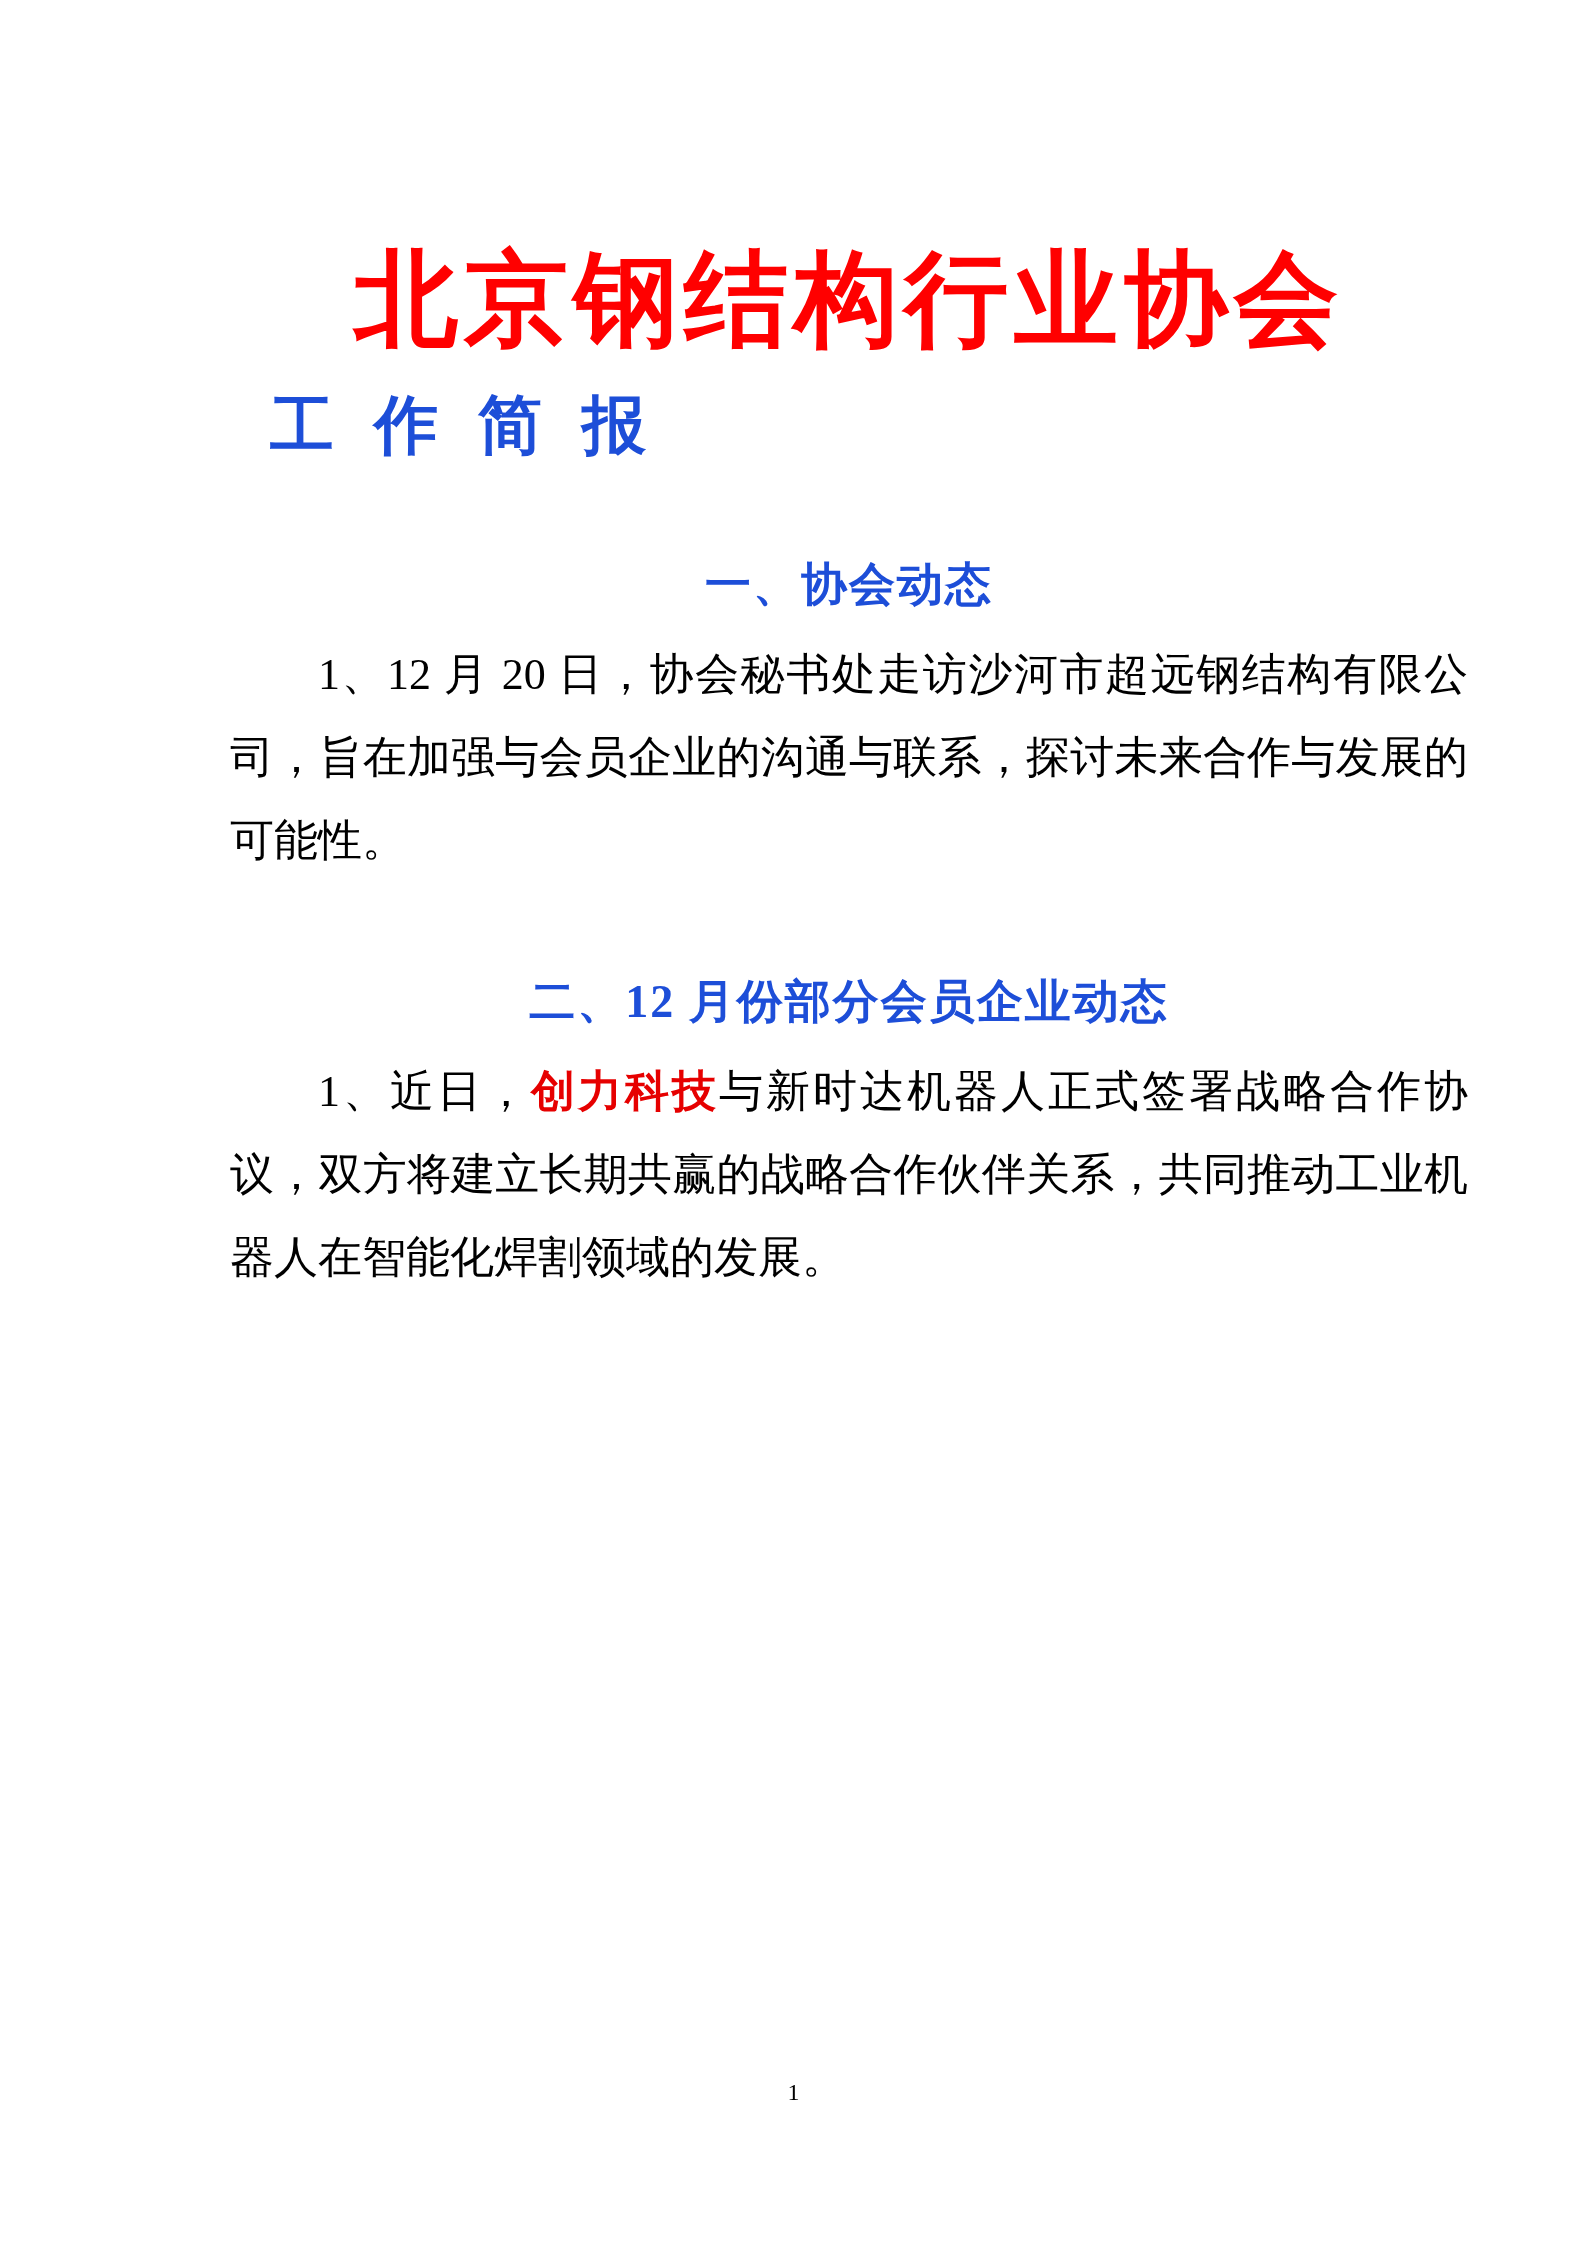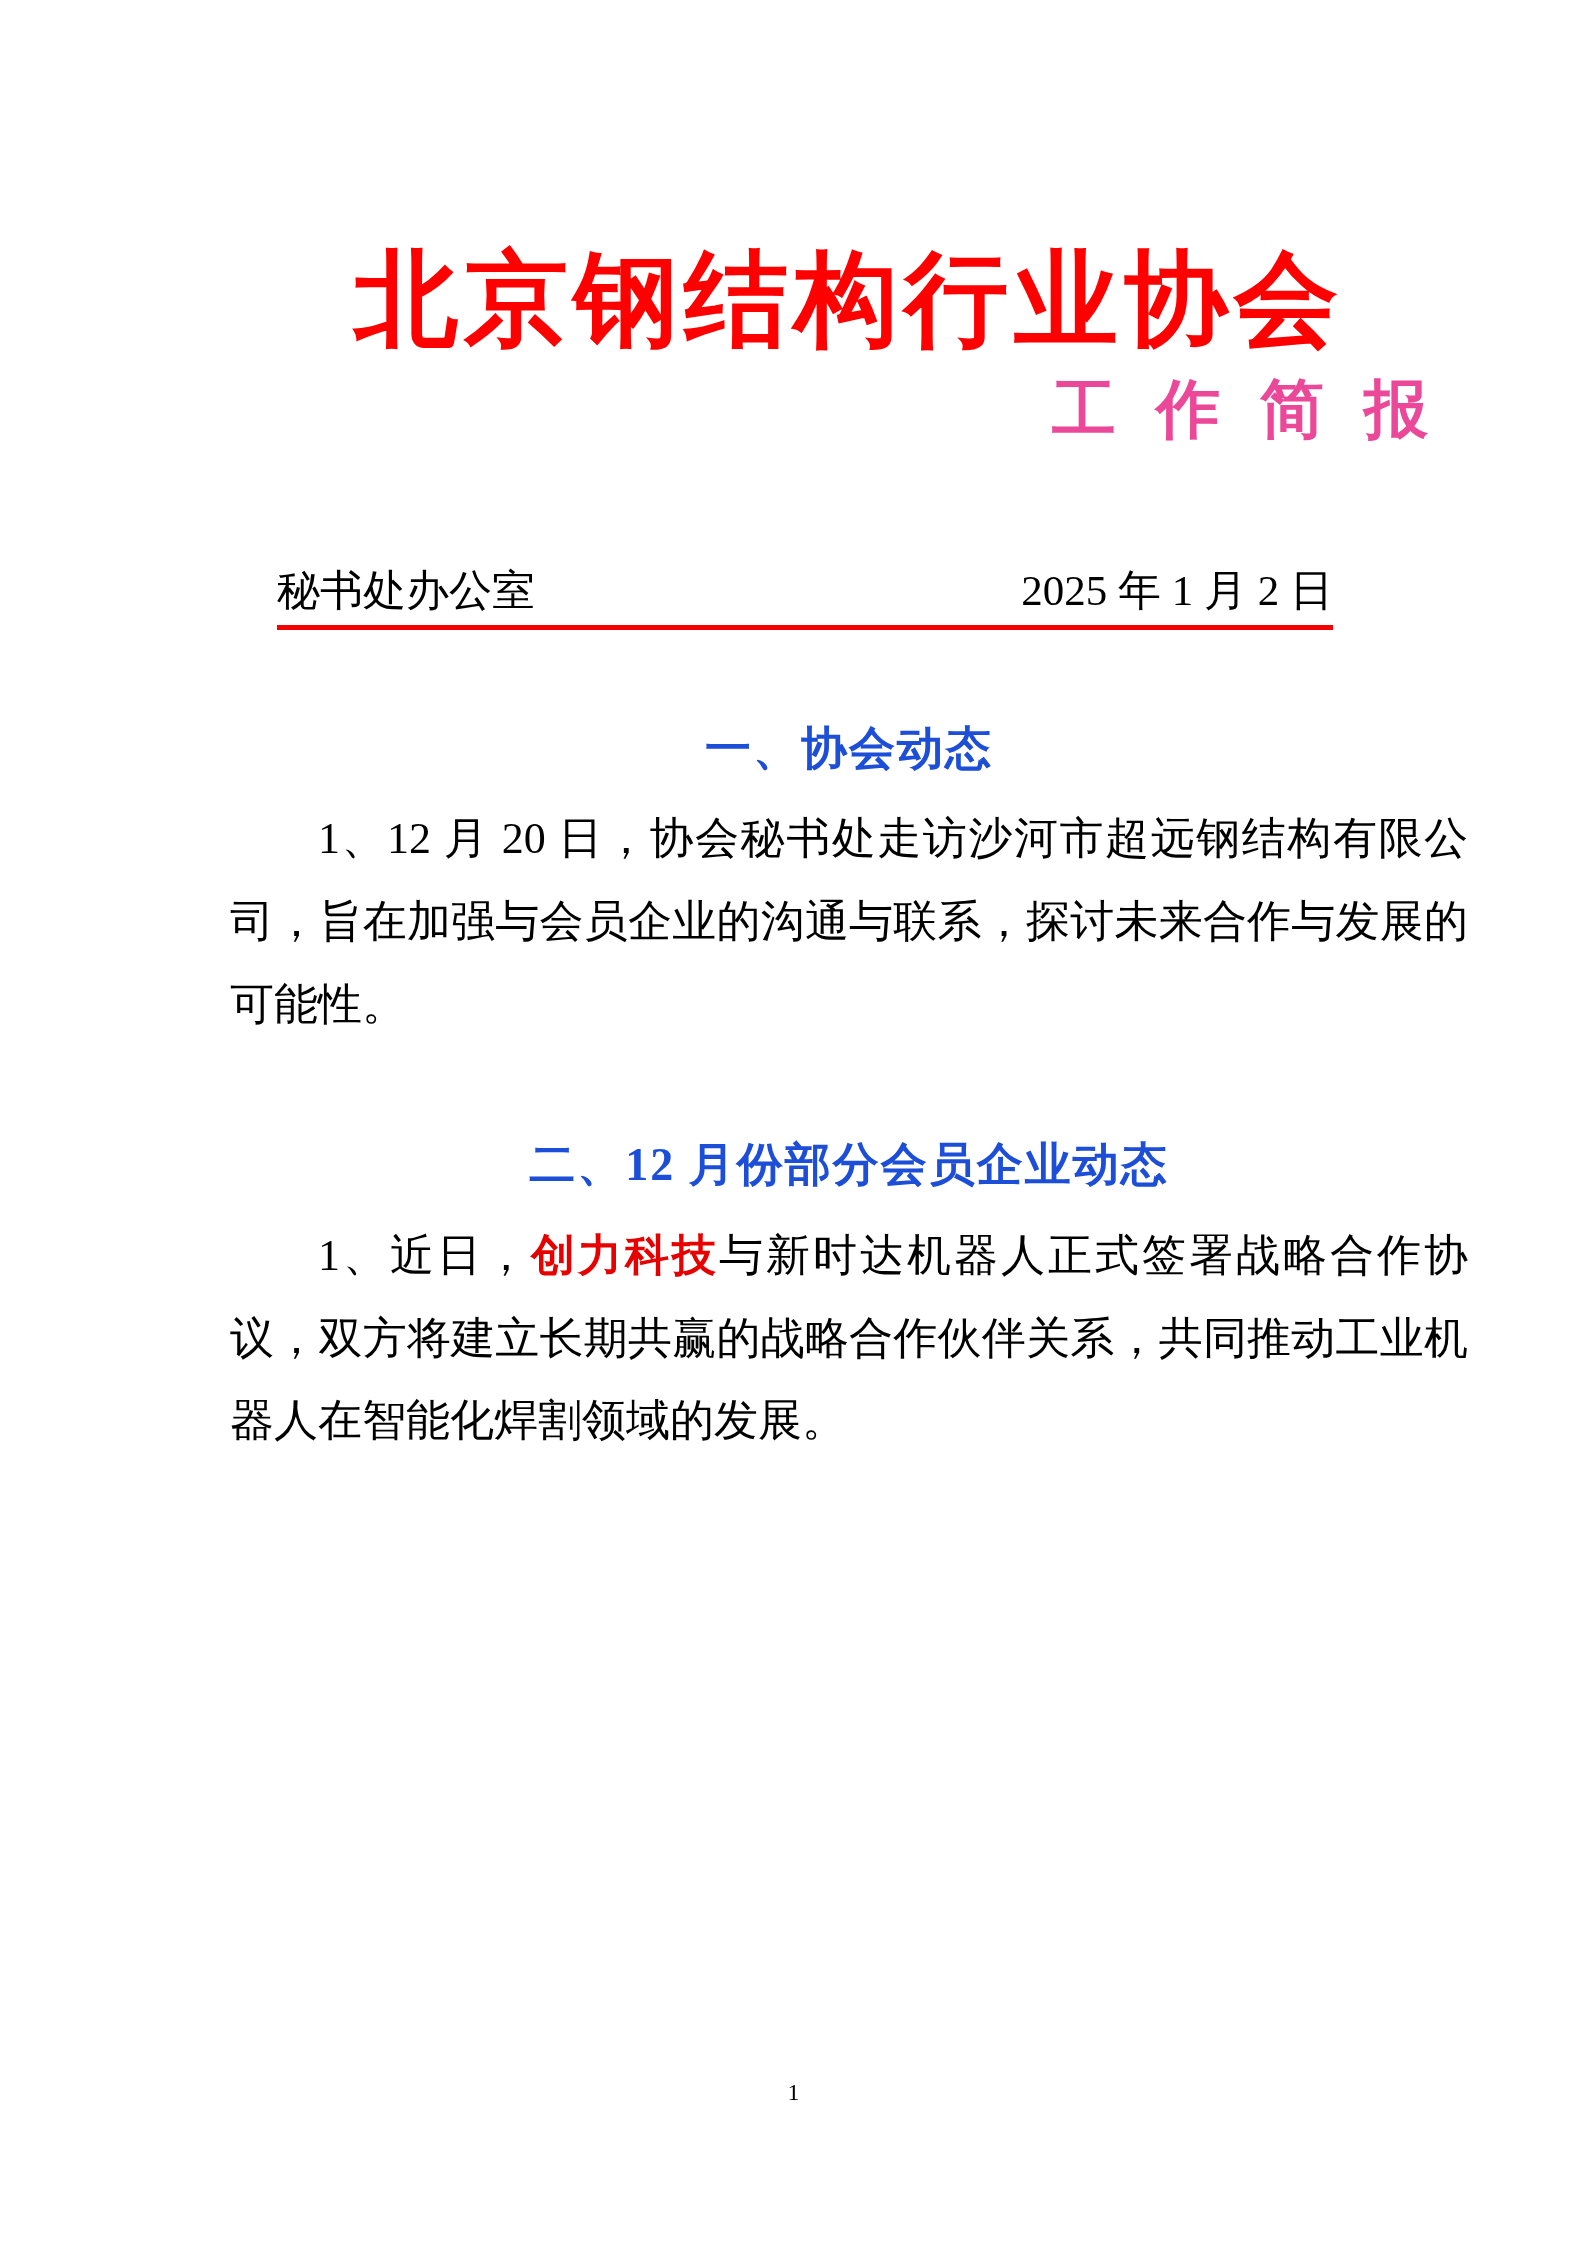--- a/index.html
+++ b/index.html
@@ -22,26 +22,26 @@
     margin: 0;
     font-size: 104px;
     line-height: 1.2;
     font-weight: bold;
     color: #ff0000;
     text-align: center;
     letter-spacing: 6px;
     white-space: nowrap;
   }
   .doc-title {
-    margin: 7px 0 0;
+    margin: 23px 0 0;
     font-size: 64px;
     line-height: 1.25;
     font-weight: bold;
-    color: #ec4899;
-    text-align: right;
+    color: #1d4ed8;
+    text-align: left;
     letter-spacing: 40px;
     padding-left: 40px; 
     box-sizing: border-box;
     white-space: nowrap;
   }
   .issue-line {
     margin: 36px 0 0;
     font-size: 45px;
     line-height: 1.25;
     color: #ff0000;
@@ -101,24 +101,20 @@
 </head>
 <body>
 
 <div class="page">
 
   <h1 class="org-title">北京钢结构行业协会</h1>
 
   <div class="doc-title">工作简报</div>
 
 
-  <div class="date-row">
-    <span>秘书处办公室</span>
-    <span>2025 年 1 月 2 日</span>
-  </div>
 
   <div id="sections">
       <div class="section-heading">一、协会动态</div>
       <p class="body-para"><span class="run">1、12 月 20 日，协会秘书处走访沙河市超远钢结构有限公司，旨在加强与会员企业的沟通与联系，探讨未来合作与发展的可能性。</span></p>
       <div class="section-heading">二、12 月份部分会员企业动态</div>
       <p class="body-para"><span class="run">1、近日，</span><span class="run red">创力科技</span><span class="run">与新时达机器人正式签署战略合作协议，双方将建立长期共赢的战略合作伙伴关系，共同推动工业机器人在智能化焊割领域的发展。</span></p>
     </div>
 
   <div class="page-number">1</div>
 

